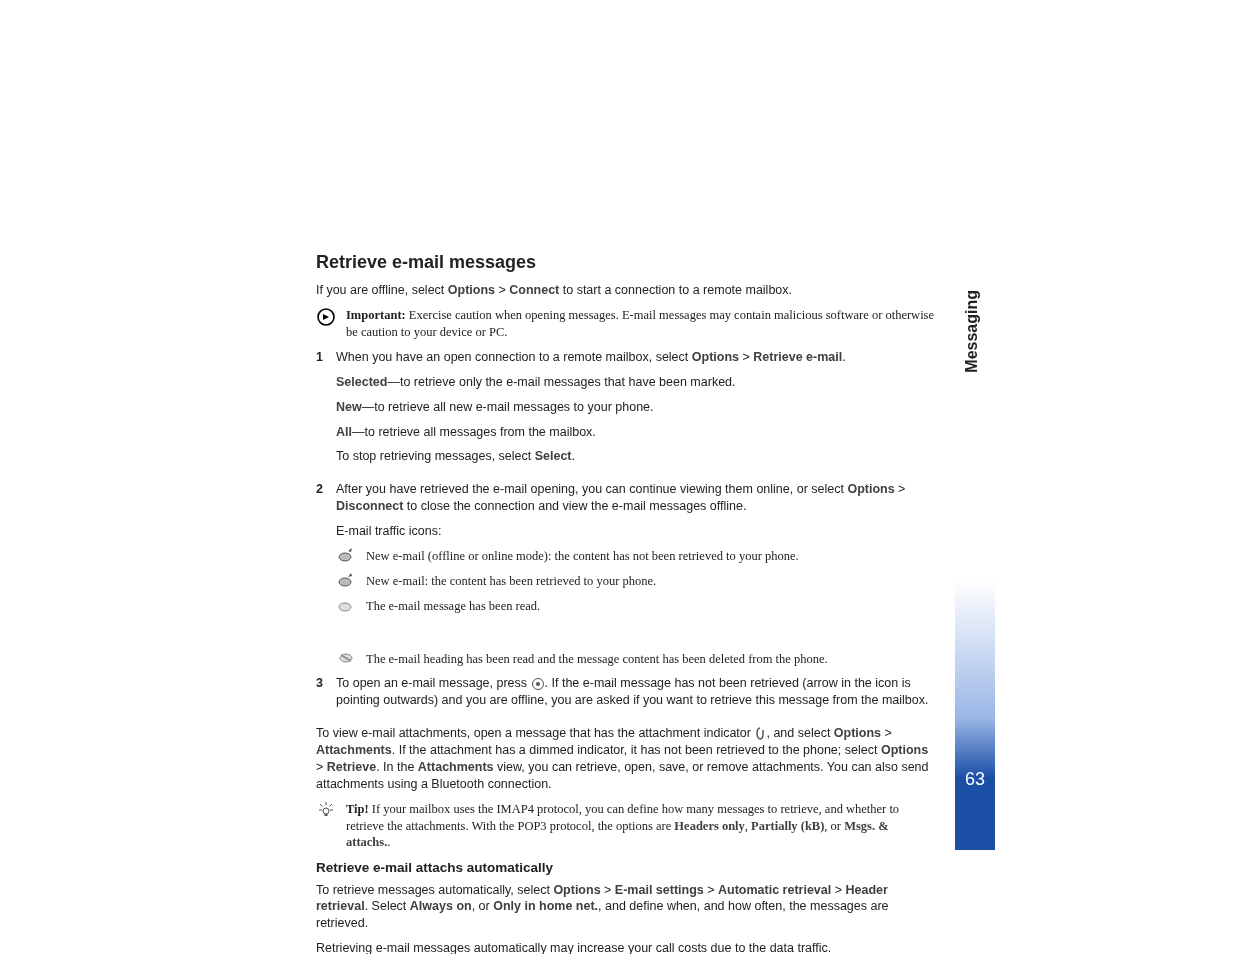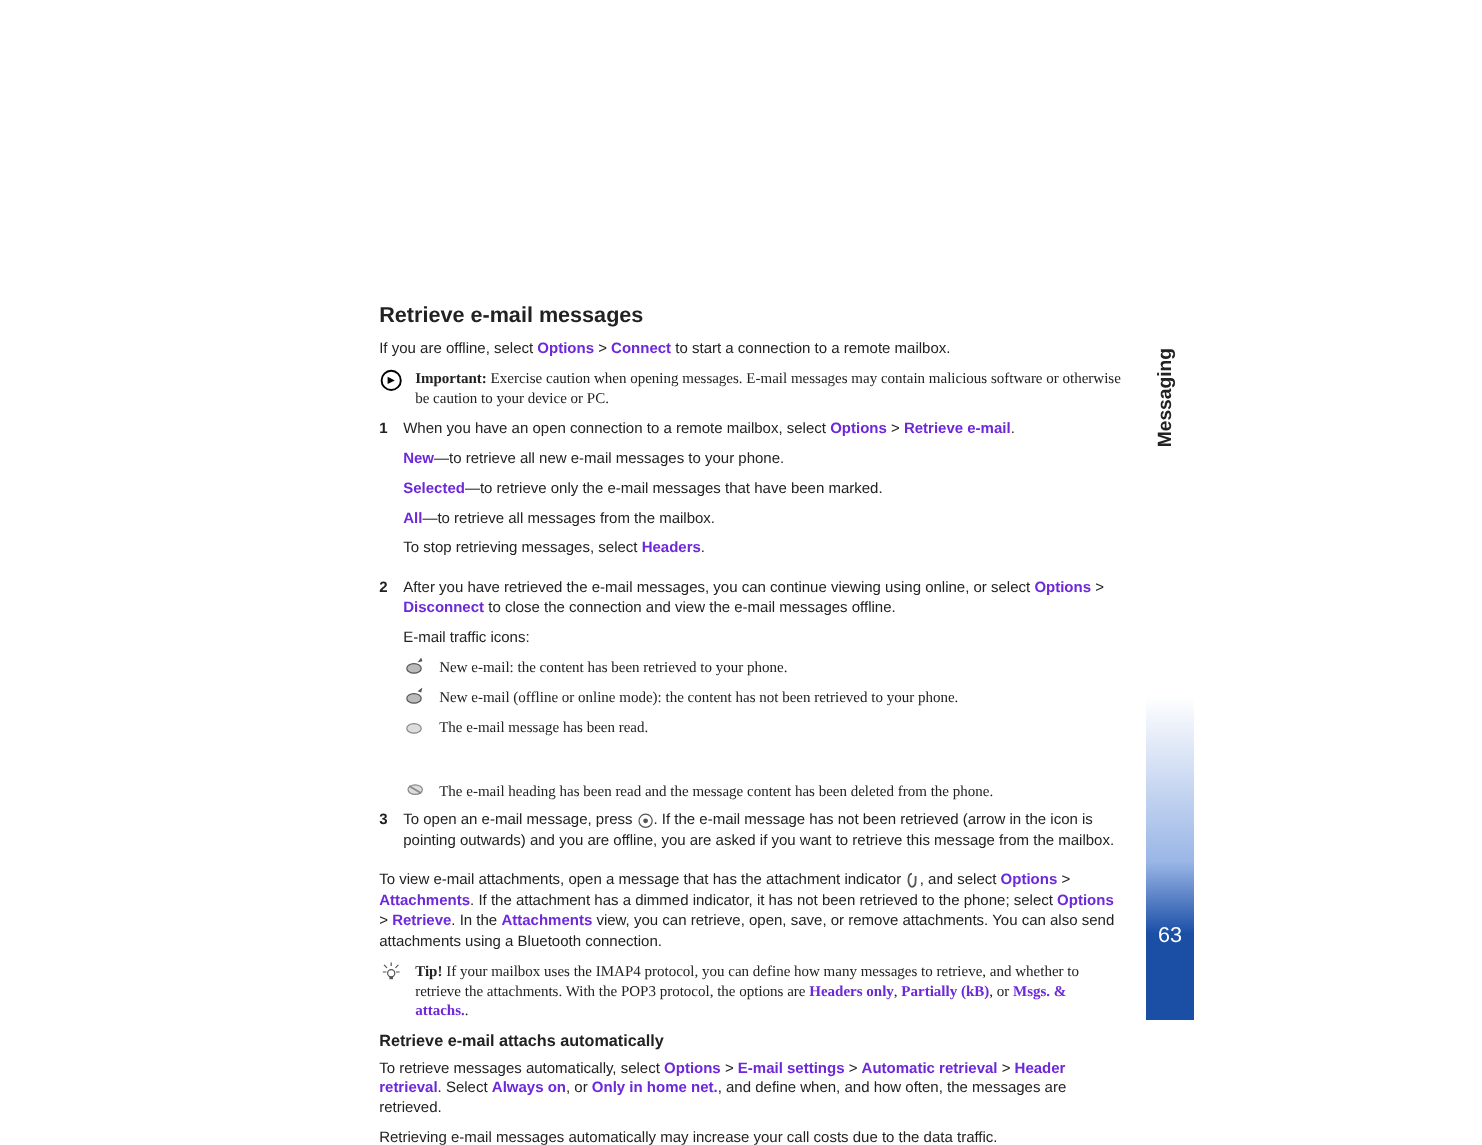--- a/index.html
+++ b/index.html
@@ -34,21 +34,21 @@
   h2 {
     font-size: 18px;
     font-weight: bold;
     margin: 0 0 8px 0;
   }
   .sub {
     font-size: 13.5px;
     font-weight: bold;
     margin: 8px 0 4px 0;
   }
-  .link { color: #6d28d9; font-weight: bold; }
+  .link { color: #404040; font-weight: bold; }
   .emph { font-weight: bold; }
   p { margin: 0 0 8px 0; }
   .withicon {
     display: flex;
     gap: 10px;
     margin-bottom: 8px;
   }
   .withicon .ic { flex: 0 0 20px; display:flex; justify-content:center; }
   .withicon .txt { flex: 1; font-family: Liberation Serif, serif; }
   .numlist { list-style: none; padding: 0; margin: 0; }
@@ -111,50 +111,50 @@
         </div>
       </div>
 
       <ol class="numlist">
         <li>
           <div class="num">1</div>
           <div class="body">
             <p>
               <span>When you have an open connection to a remote mailbox, select </span><span class="link">Options</span><span> &gt; </span><span class="link">Retrieve e-mail</span><span>.</span>
             </p>
+            <p><span class="link">Selected</span><span>—to retrieve only the e-mail messages that have been marked.</span></p>
             <p><span class="link">New</span><span>—to retrieve all new e-mail messages to your phone.</span></p>
-            <p><span class="link">Selected</span><span>—to retrieve only the e-mail messages that have been marked.</span></p>
             <p><span class="link">All</span><span>—to retrieve all messages from the mailbox.</span></p>
-            <p><span>To stop retrieving messages, select </span><span class="link">Headers</span><span>.</span></p>
+            <p><span>To stop retrieving messages, select </span><span class="link">Select</span><span>.</span></p>
           </div>
         </li>
         <li>
           <div class="num">2</div>
           <div class="body">
             <p>
-              <span>After you have retrieved the e-mail messages, you can continue viewing using online, or select </span><span class="link">Options</span><span> &gt; </span><span class="link">Disconnect</span><span> to close the connection and view the e-mail messages offline.</span>
+              <span>After you have retrieved the e-mail opening, you can continue viewing them online, or select </span><span class="link">Options</span><span> &gt; </span><span class="link">Disconnect</span><span> to close the connection and view the e-mail messages offline.</span>
             </p>
             <p>E-mail traffic icons:</p>
+            <div class="withicon">
+              <div class="ic">
+                  <svg width="16" height="14" viewBox="0 0 16 14">
+                    <ellipse cx="7" cy="9" rx="6" ry="4" fill="#bbb" stroke="#555"></ellipse>
+                    <path d="M10 3 L14 0 L13 4 Z" fill="#555"></path>
+                  </svg>
+                </div>
+              <div class="txt">New e-mail (offline or online mode): the content has not been retrieved to your phone.</div>
+            </div>
             <div class="withicon">
               <div class="ic">
                   <svg width="16" height="14" viewBox="0 0 16 14">
                     <ellipse cx="7" cy="9" rx="6" ry="4" fill="#bbb" stroke="#555"></ellipse>
                     <path d="M13 0 L10 4 L14 3 Z" fill="#555"></path>
                   </svg>
                 </div>
               <div class="txt">New e-mail: the content has been retrieved to your phone.</div>
-            </div>
-            <div class="withicon">
-              <div class="ic">
-                  <svg width="16" height="14" viewBox="0 0 16 14">
-                    <ellipse cx="7" cy="9" rx="6" ry="4" fill="#bbb" stroke="#555"></ellipse>
-                    <path d="M10 3 L14 0 L13 4 Z" fill="#555"></path>
-                  </svg>
-                </div>
-              <div class="txt">New e-mail (offline or online mode): the content has not been retrieved to your phone.</div>
             </div>
             <div class="withicon">
               <div class="ic">
                   <svg width="16" height="14" viewBox="0 0 16 14">
                     <ellipse cx="7" cy="9" rx="6" ry="4" fill="#ddd" stroke="#888"></ellipse>
                   </svg>
                 </div>
               <div class="txt">The e-mail message has been read.</div>
             </div>
           </div>

